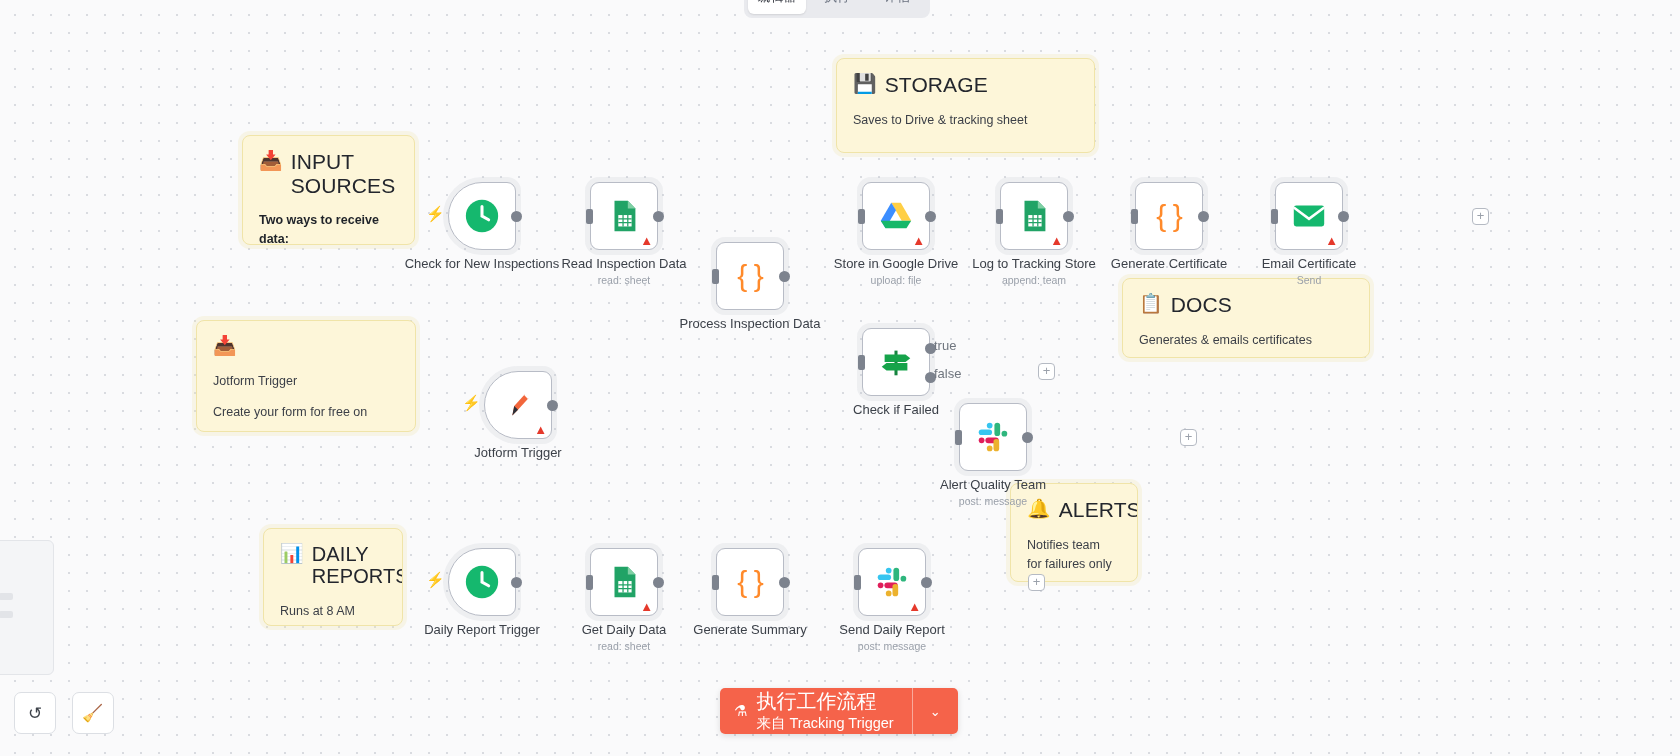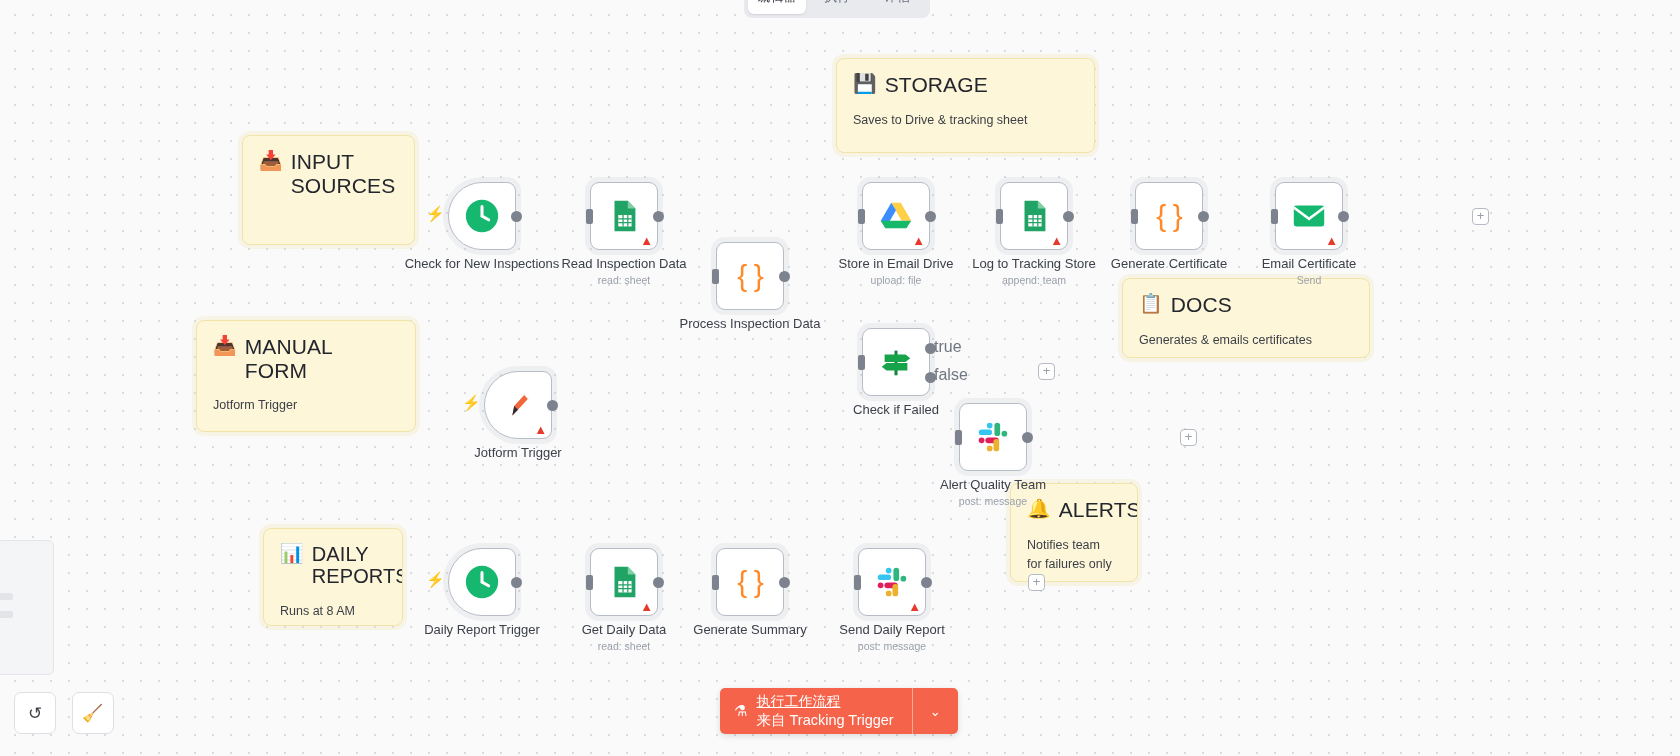--- a/index.html
+++ b/index.html
@@ -107,42 +107,42 @@
   }
   .port.out2a { top:15px; right:-5.5px; }
   .port.out2b { top:44px; right:-5.5px; }
   .plus {
     position:absolute; width:17px; height:17px;
     border:1.3px solid #b5bac3; border-radius:4px;
     background:#fff; color:#9aa0aa; font-size:13px; line-height:14px;
     text-align:center; z-index:12;
   }
   .branch-label {
-    position:absolute; font-size:16px; color:#70767f; z-index:12; white-space:nowrap;
+    position:absolute; font-size:13px; color:#70767f; z-index:12; white-space:nowrap;
   }
 
   
   .ic { width:38px; height:38px; display:block; }
   .ic-code { font-size:30px; color:#ff8a2b; font-weight:400; line-height:1;
              font-family:"Liberation Sans", sans-serif; letter-spacing:-1px; }
 
   
   #execbar {
     position:absolute; left:720px; top:688px;
     height:46px; display:flex; z-index:30;
     border-radius:5px; overflow:hidden;
     box-shadow:0 2px 6px rgba(0,0,0,.12);
   }
   #execbar .main {
     background:#f5634a; color:#fff;
     display:flex; align-items:center; gap:9px;
     padding:0 18px 0 14px; cursor:pointer;
   }
   #execbar .etext { display:flex; flex-direction:column; line-height:1.25; }
-  #execbar .l1 { font-size:14px;text-decoration:underline; }
+  #execbar .l1 { font-size:20px; }
   #execbar .l2 { font-size:14.5px; }
   #execbar .flask { font-size:15px; }
   #execbar .caret {
     width:46px; background:#f5634a; color:#fff;
     display:flex; align-items:center; justify-content:center;
     border-left:1px solid rgba(255,255,255,.45); cursor:pointer; font-size:13px;
   }
 
   
   #minipanel {
@@ -200,26 +200,29 @@
     <path d="M660,582 L710,582" marker-end="url(#ah)"></path>
     <path d="M790,582 L852,582" marker-end="url(#ah)"></path>
   </g>
 </svg>
 
 <div class="note" id="note-input">
   <div class="nhead">
     <span class="nemoji">📥</span>
     <span>INPUT SOURCES</span>
   </div>
+  <div class="nbody">
+    <b>Two ways to receive data:</b>
+    
+  </div>
 </div>
 
 <div class="note" id="note-manual">
   <div class="nhead">
     <span class="nemoji">📥</span>
-    <span>MANUAL FORM</span>
   </div>
   <div class="nbody">
     <div>Jotform Trigger</div>
     <div style="margin-top:12px;">
       <span>Create your form for free on </span>
     </div>
   </div>
 </div>
 
 <div class="note" id="note-storage">
@@ -301,21 +304,21 @@
   <div class="box">
     <svg class="ic" viewBox="0 0 40 40">
       <path d="M15 6 L25 6 L36 25 L26 25 z" fill="#ffcf45"></path>
       <path d="M15 6 L4 25 L9 33 L20 14 z" fill="#3c8eff"></path>
       <path d="M4 25 L9 33 H31 L36 25 z" fill="#16b869"></path>
     </svg>
     <span class="warn">▲</span>
   </div>
   <div class="port in"></div>
   <div class="port out"></div>
-  <div class="label">Store in Email Drive</div>
+  <div class="label">Store in Google Drive</div>
   <div class="sublabel">upload: file</div>
 </div>
 
 <div class="node" style="left:1000px; top:182px;">
   <div class="box">
     <svg class="ic" viewBox="0 0 40 40">
       <path d="M10 4 h14 l8 8 v24 h-22 z" fill="#21a366"></path>
       <path d="M24 4 v8 h8 z" fill="#7fd0a4"></path>
       <rect x="14" y="19" width="14" height="12" fill="#fff"></rect>
       <path d="M14 23 h14 M14 27 h14 M19 19 v12 M24 19 v12" stroke="#21a366" stroke-width="1.3"></path>

